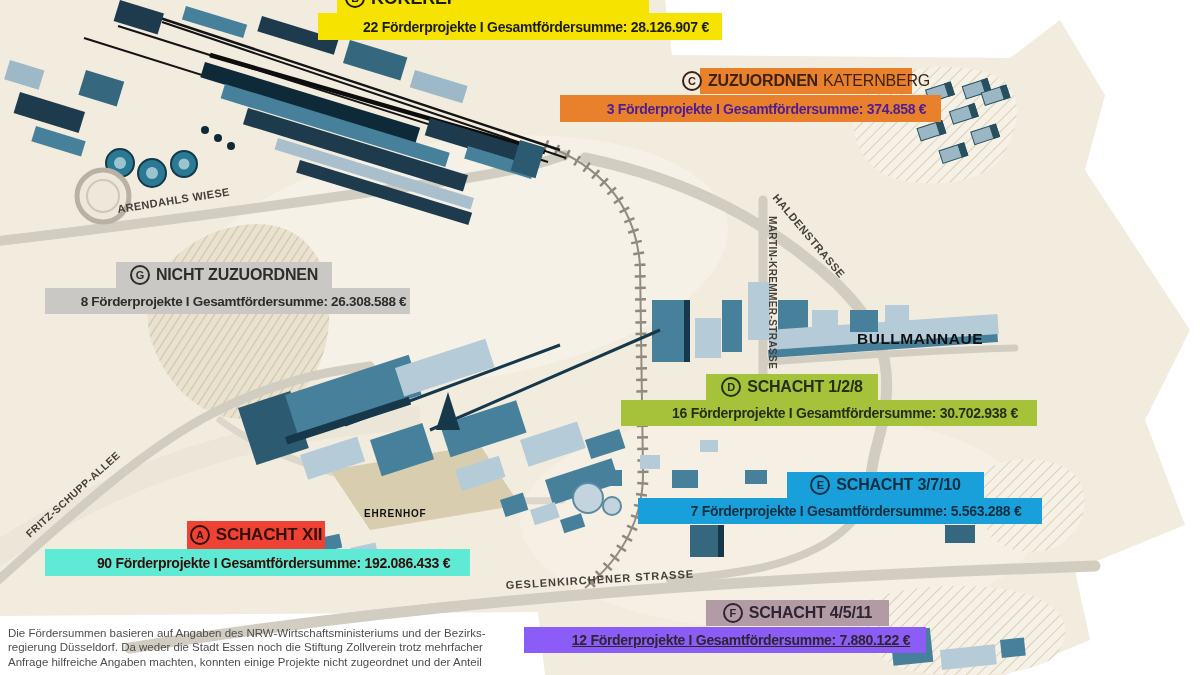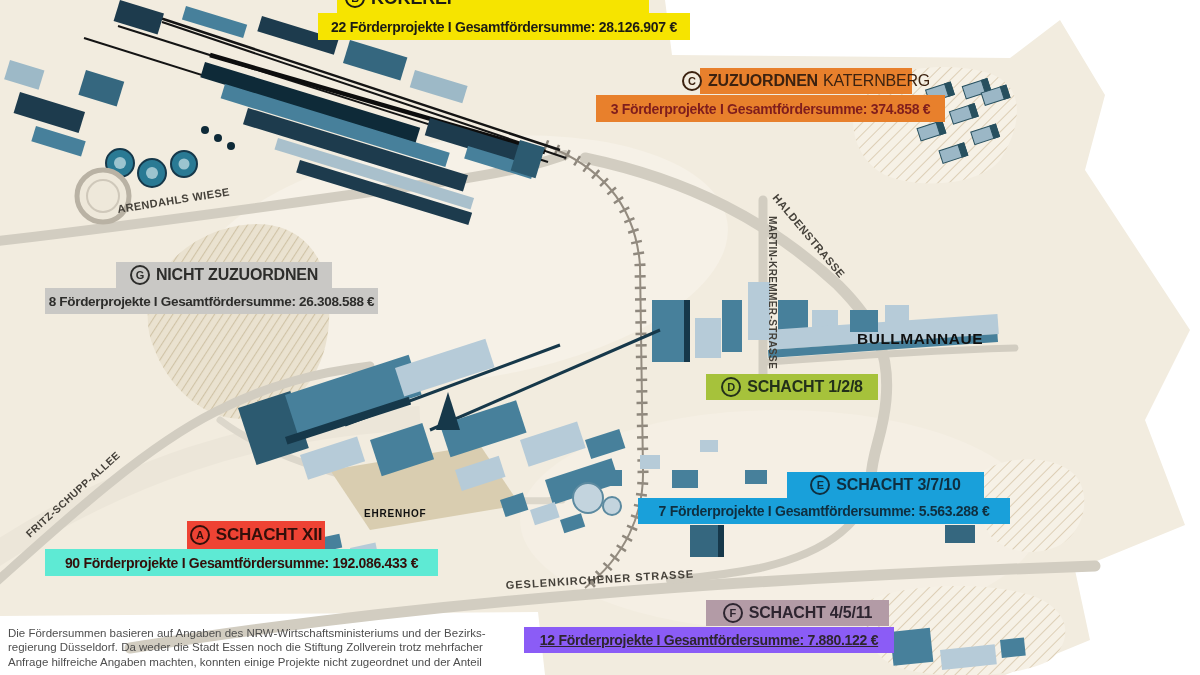--- a/index.html
+++ b/index.html
@@ -3,21 +3,21 @@
 <meta charset="utf-8">
 <style>
   html,body{margin:0;padding:0;background:#fff;}
   body{font-family:"Liberation Sans",sans-serif;}
   .stage{position:relative;width:1200px;height:675px;overflow:hidden;background:#fff;}
   svg.map{position:absolute;left:0;top:0;width:1200px;height:675px;}
 
   .co-title{position:absolute;display:flex;align-items:center;justify-content:center;
     font-weight:bold;font-size:16px;letter-spacing:-.2px;white-space:nowrap;height:26px;z-index:5;}
   .co-stats{position:absolute;display:flex;align-items:center;justify-content:center;
-    font-weight:bold;font-size:14px;letter-spacing:-.3px;white-space:nowrap;height:26px;z-index:5;}
+    font-weight:bold;font-size:14px;letter-spacing:-.3px;white-space:nowrap;height:26px;z-index:5;padding-left:32px;}
   .badge{display:inline-flex;align-items:center;justify-content:center;width:16px;height:16px;
     border:2px solid currentColor;border-radius:50%;font-size:11px;line-height:1;margin-right:6px;flex:0 0 auto;}
   .co-name-light{font-weight:normal;margin-left:5px;text-align:right;}
 
   .ct-kokerei{left:337px;top:-17px;width:304px;height:30px;justify-content:flex-start;padding-left:8px;font-size:18px;}
   .cs-kokerei{left:318px;top:13px;width:372px;height:27px;}
   .ct-katernberg{left:700px;top:68px;width:212px;}
   .cs-katernberg{left:560px;top:95px;width:349px;height:27px;}
   .ct-nicht{left:116px;top:262px;width:216px;}
   .cs-nicht{left:45px;top:288px;width:333px;font-size:13.5px;}
@@ -220,32 +220,33 @@
     <span class="badge">B</span>
     <span>KOKEREI</span>
   </div>
   <div class="co-stats cs-kokerei" style="background: rgb(246, 228, 0); color: rgb(29, 28, 20);">22 Förderprojekte  I  Gesamtfördersumme: 28.126.907 €</div>
 
   <div class="co-title ct-katernberg" style="background: rgb(232, 128, 44); color: rgb(60, 34, 16);">
     <span class="badge">C</span>
     <span>ZUZUORDNEN</span>
     <span class="co-name-light">KATERNBERG</span>
   </div>
-  <div class="co-stats cs-katernberg" style="background: rgb(232, 128, 44); color: #7f1d1d; margin-left: 36px;">3 Förderprojekte  I  Gesamtfördersumme: 374.858 €</div>
+  <div class="co-stats cs-katernberg" style="background: rgb(232, 128, 44); color: #4c1d95;">3 Förderprojekte  I  Gesamtfördersumme: 374.858 €</div>
 
   <div class="co-title ct-nicht" style="background: rgb(201, 200, 197); color: rgb(45, 45, 43);">
     <span class="badge">G</span>
     <span>NICHT ZUZUORDNEN</span>
   </div>
   <div class="co-stats cs-nicht" style="background: rgb(201, 200, 197); color: rgb(45, 45, 43); text-align: center;">8 Förderprojekte  I  Gesamtfördersumme: 26.308.588 €</div>
 
   <div class="co-title ct-d128" style="background: rgb(166, 194, 59); color: rgb(35, 48, 26);">
     <span class="badge">D</span>
     <span>SCHACHT 1/2/8</span>
   </div>
+  <div class="co-stats cs-d128" style="background: rgb(166, 194, 59); color: rgb(35, 48, 26);">16 Förderprojekte  I  Gesamtfördersumme: 30.702.938 €</div>
 
   <div class="co-title ct-e3710" style="background: rgb(25, 160, 218); color: rgb(15, 47, 64);">
     <span class="badge">E</span>
     <span>SCHACHT 3/7/10</span>
   </div>
   <div class="co-stats cs-e3710" style="background: rgb(25, 160, 218); color: rgb(15, 47, 64); margin-left: 26px;">7 Förderprojekte  I  Gesamtfördersumme: 5.563.288 €</div>
 
   <div class="co-title ct-axii" style="background: rgb(238, 67, 52); color: rgb(51, 15, 10);">
     <span class="badge">A</span>
     <span>SCHACHT XII</span>

